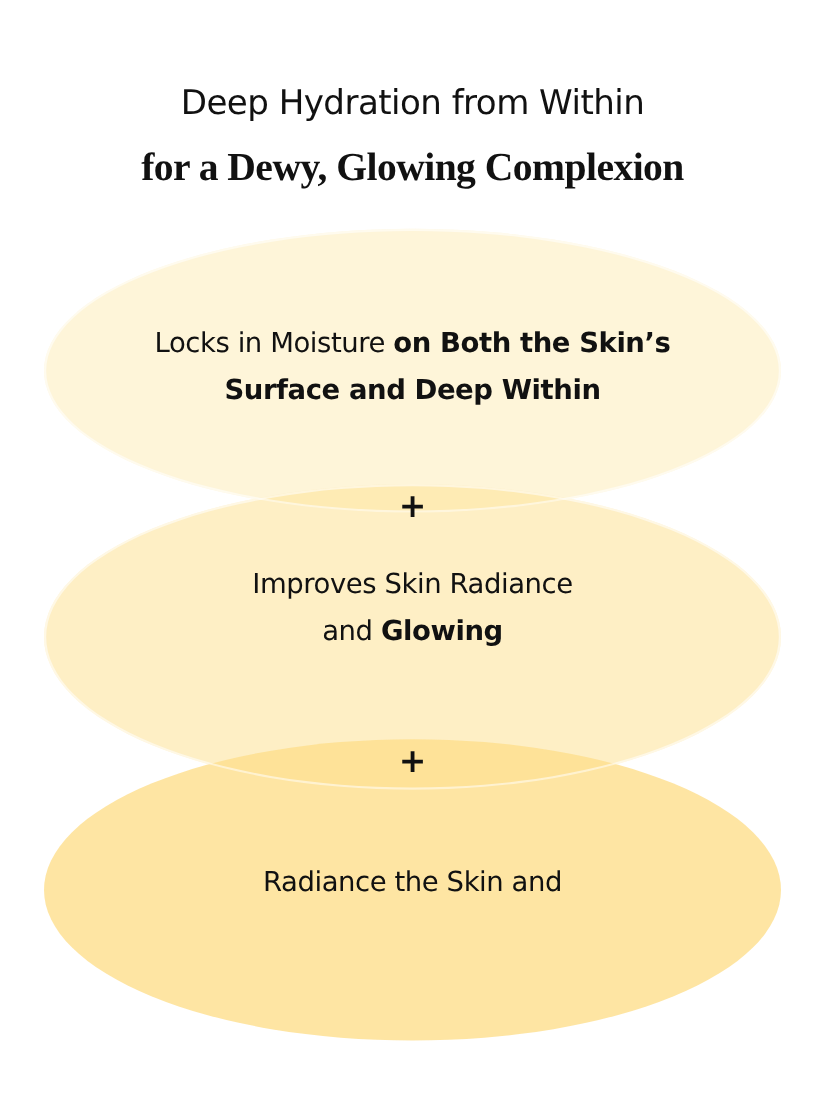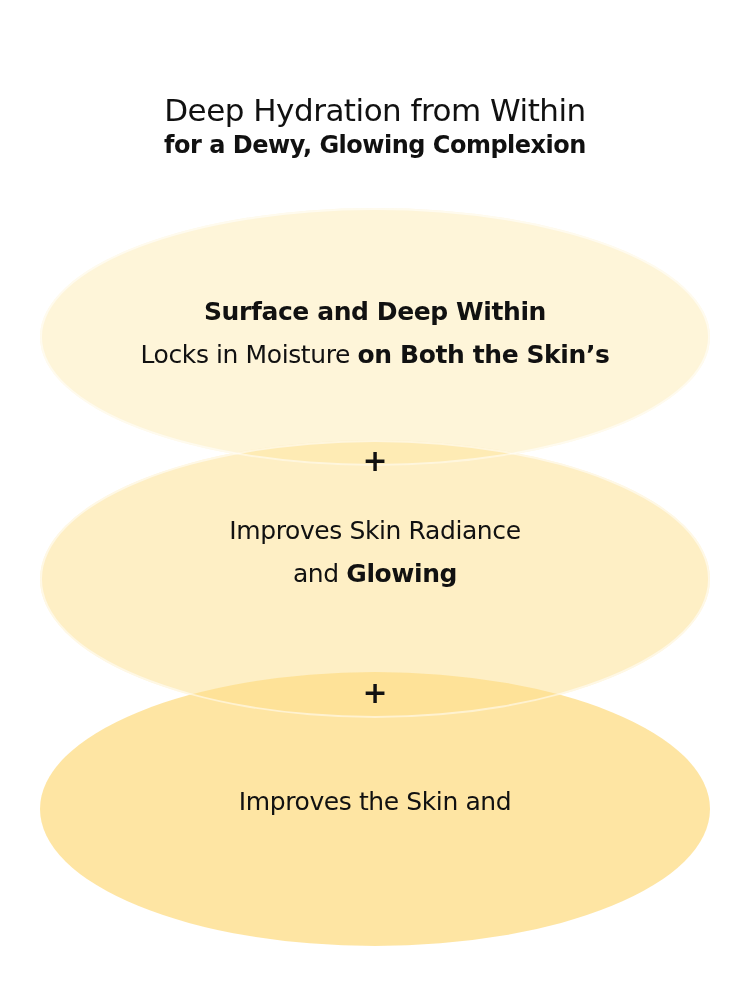--- a/index.html
+++ b/index.html
@@ -1,20 +1,20 @@
 <!DOCTYPE html>
 <html><head>
 <meta charset="utf-8">
 <style>
   html, body { margin: 0; padding: 0; background: #ffffff; }
   body { width: 750px; height: 1000px; position: relative; overflow: hidden;
          font-family: "DejaVu Sans", "Liberation Sans", sans-serif; color: #111111; }
-  .headline { position: absolute; left: 0; width: 750px; text-align: center; margin-top: 16px; }
+  .headline { position: absolute; left: 0; width: 750px; text-align: center; }
   .h-line1 { top: 76px; font-size: 31px; font-weight: 400; letter-spacing: -0.5px; }
-  .h-line2 { top: 115px; font-size: 24px; font-weight: 700; letter-spacing: -0.5px; }
+  .h-line2 { top: 131px; font-size: 36px; font-weight: 700; letter-spacing: -0.5px; font-family: Liberation Serif, serif; }
   .ellipse { position: absolute; left: 40px; width: 670px; border-radius: 50%; }
   .e1 { top: 208px; height: 258px; background: rgba(254, 236, 186, 0.55); z-index: 1; }
   .e2 { top: 440px; height: 278px; background: rgba(254, 226, 150, 0.55); z-index: 2; }
   .e3 { top: 672px; height: 274px; background: rgba(254, 223, 140, 0.8); z-index: 3; }
   .stroke { position: absolute; left: 40px; width: 670px; border-radius: 50%;
             border: 2px solid rgba(255,255,255,0.55); box-sizing: border-box; z-index: 4; pointer-events: none; }
   .s1 { top: 208px; height: 258px; }
   .s2 { top: 440px; height: 278px; }
   .ellipse-text { position: absolute; left: 0; width: 750px; text-align: center;
                   font-size: 25px; line-height: 43px; letter-spacing: -0.4px; z-index: 5; }
@@ -35,28 +35,28 @@
   <div class="headline h-line2">for a Dewy, Glowing Complexion</div>
 </div>
 
 <div class="ellipse e1"></div>
 <div class="ellipse e2"></div>
 <div class="ellipse e3"></div>
 <div class="stroke s1"></div>
 <div class="stroke s2"></div>
 
 <div class="ellipse-text t1">
+  <div><span>Locks in Moisture </span><b>on Both the Skin’s</b></div>
   <div><span></span><b>Surface and Deep Within</b></div>
-  <div><span>Locks in Moisture </span><b>on Both the Skin’s</b></div>
 </div>
 
 <div class="plus p1">+</div>
 
 <div class="ellipse-text t2">
   <div><span>Improves Skin Radiance</span><b></b></div>
   <div><span>and </span><b>Glowing</b></div>
 </div>
 
 <div class="plus p2">+</div>
 
 <div class="ellipse-text t3">
-  <div><span>Improves the Skin and</span><b></b></div>
+  <div><span>Radiance the Skin and</span><b></b></div>
 </div>
 
 </body></html>

